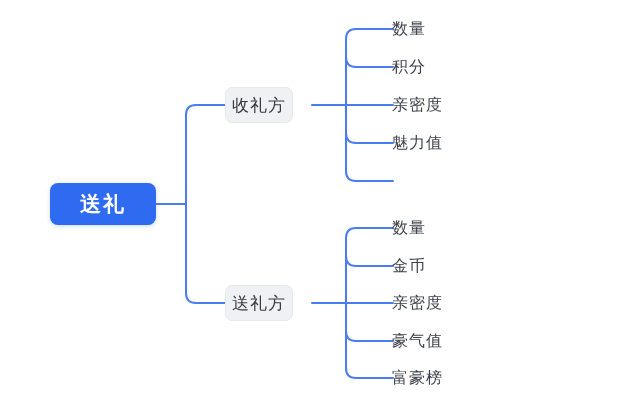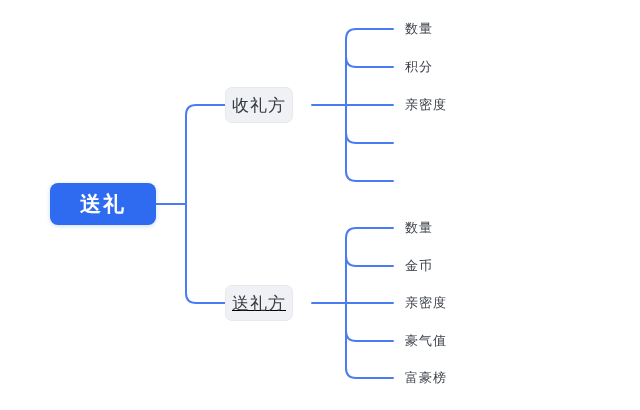--- a/index.html
+++ b/index.html
@@ -61,28 +61,28 @@
     align-items: center;
     justify-content: center;
     cursor: pointer;
   }
   .branch-node span {
     color: var(--branch-text, #363b42);
     font-size: 17px;
     letter-spacing: 1px;
   }
   .branch-top    { top: 87px;  }
-  .branch-bottom { top: 285px; text-decoration: underline; }
+  .branch-bottom { top: 285px; }
   .leaf-node {
     position: absolute;
-    left: 405px;
+    left: 392px;
     height: 24px;
     line-height: 24px;
     color: var(--leaf-text, #3d424a);
-    font-size: 13px;
+    font-size: 16px;
     letter-spacing: 1px;
     white-space: nowrap;
     cursor: pointer;
     text-align: center;
   }
 </style>
 </head>
 <body>
 
 <div class="canvas">
@@ -108,20 +108,21 @@
     <span>收礼方</span>
   </div>
 
   <div class="branch-node branch-bottom">
     <span>送礼方</span>
   </div>
 
   <div class="leaf-node" style="top:17px">数量</div>
   <div class="leaf-node" style="top:55px">积分</div>
   <div class="leaf-node" style="top:93px">亲密度</div>
+  <div class="leaf-node" style="top:131px">魅力值</div>
 
   <div class="leaf-node" style="top:216px">数量</div>
   <div class="leaf-node" style="top:254px">金币</div>
   <div class="leaf-node" style="top:291px">亲密度</div>
   <div class="leaf-node" style="top:329px">豪气值</div>
   <div class="leaf-node" style="top:366px">富豪榜</div>
 
 </div>
 
 </body></html>

